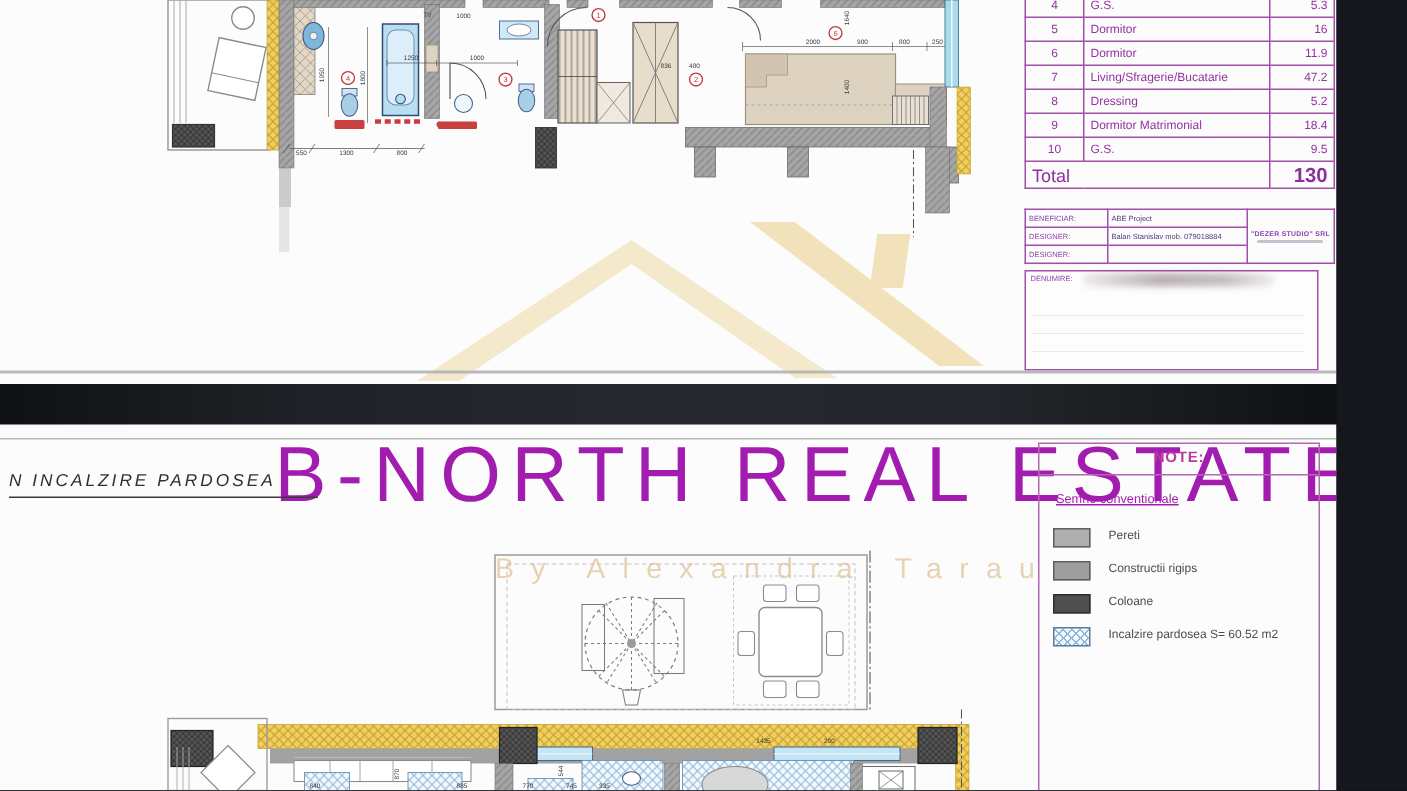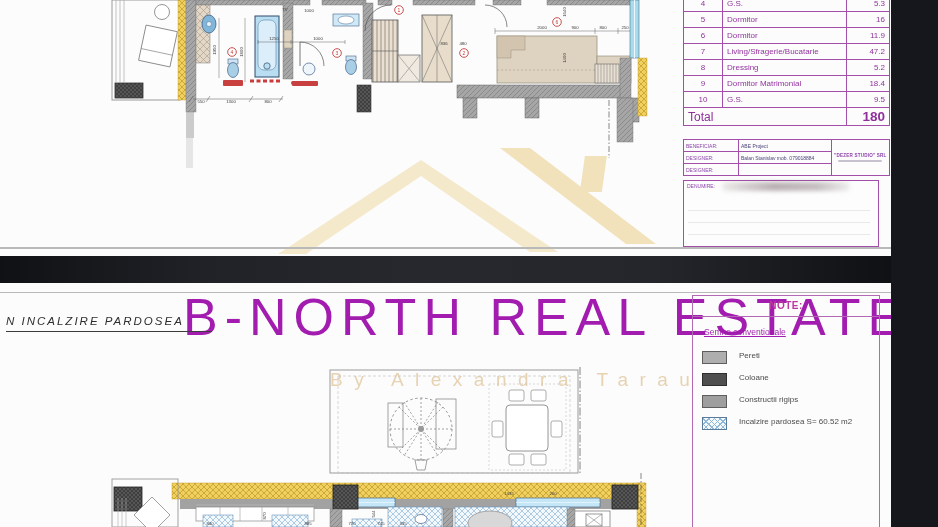--- a/index.html
+++ b/index.html
@@ -265,21 +265,21 @@
           </tr>
           <tr>
             <td class="c-no">10</td>
             <td class="c-name">G.S.</td>
             <td class="c-val">9.5</td>
           </tr>
         </tbody>
       <tfoot>
         <tr>
           <td class="total-label" colspan="2">Total</td>
-          <td class="total-val">180</td>
+          <td class="total-val">130</td>
         </tr>
       </tfoot>
     </table>
 
     <table class="title-block">
       <tbody>
         <tr>
           <td class="tb-label">BENEFICIAR:</td>
           <td class="tb-value">ABE Project</td>
           <td class="tb-company" rowspan="3">
@@ -414,26 +414,26 @@
 
     <div class="note-box" style="position:absolute;left:692px;top:12px;">
       <div class="note-header">NOTE:</div>
       <span class="note-sub">Semne conventionale</span>
       <div class="legend" id="legend">
           <div class="legend-row">
             <span class="legend-swatch sw-pereti"></span>
             <span class="legend-label">Pereti</span>
           </div>
           <div class="legend-row">
+            <span class="legend-swatch sw-rigips"></span>
+            <span class="legend-label">Constructii rigips</span>
+          </div>
+          <div class="legend-row">
             <span class="legend-swatch sw-coloane"></span>
             <span class="legend-label">Coloane</span>
-          </div>
-          <div class="legend-row">
-            <span class="legend-swatch sw-rigips"></span>
-            <span class="legend-label">Constructii rigips</span>
           </div>
           <div class="legend-row">
             <span class="legend-swatch sw-incalzire"></span>
             <span class="legend-label">Incalzire pardosea S= 60.52 m2</span>
           </div>
         </div>
     </div>
   </div>
 
   <div style="position:absolute;left:891px;top:0;width:47px;height:527px;background:#15171c;"></div>

